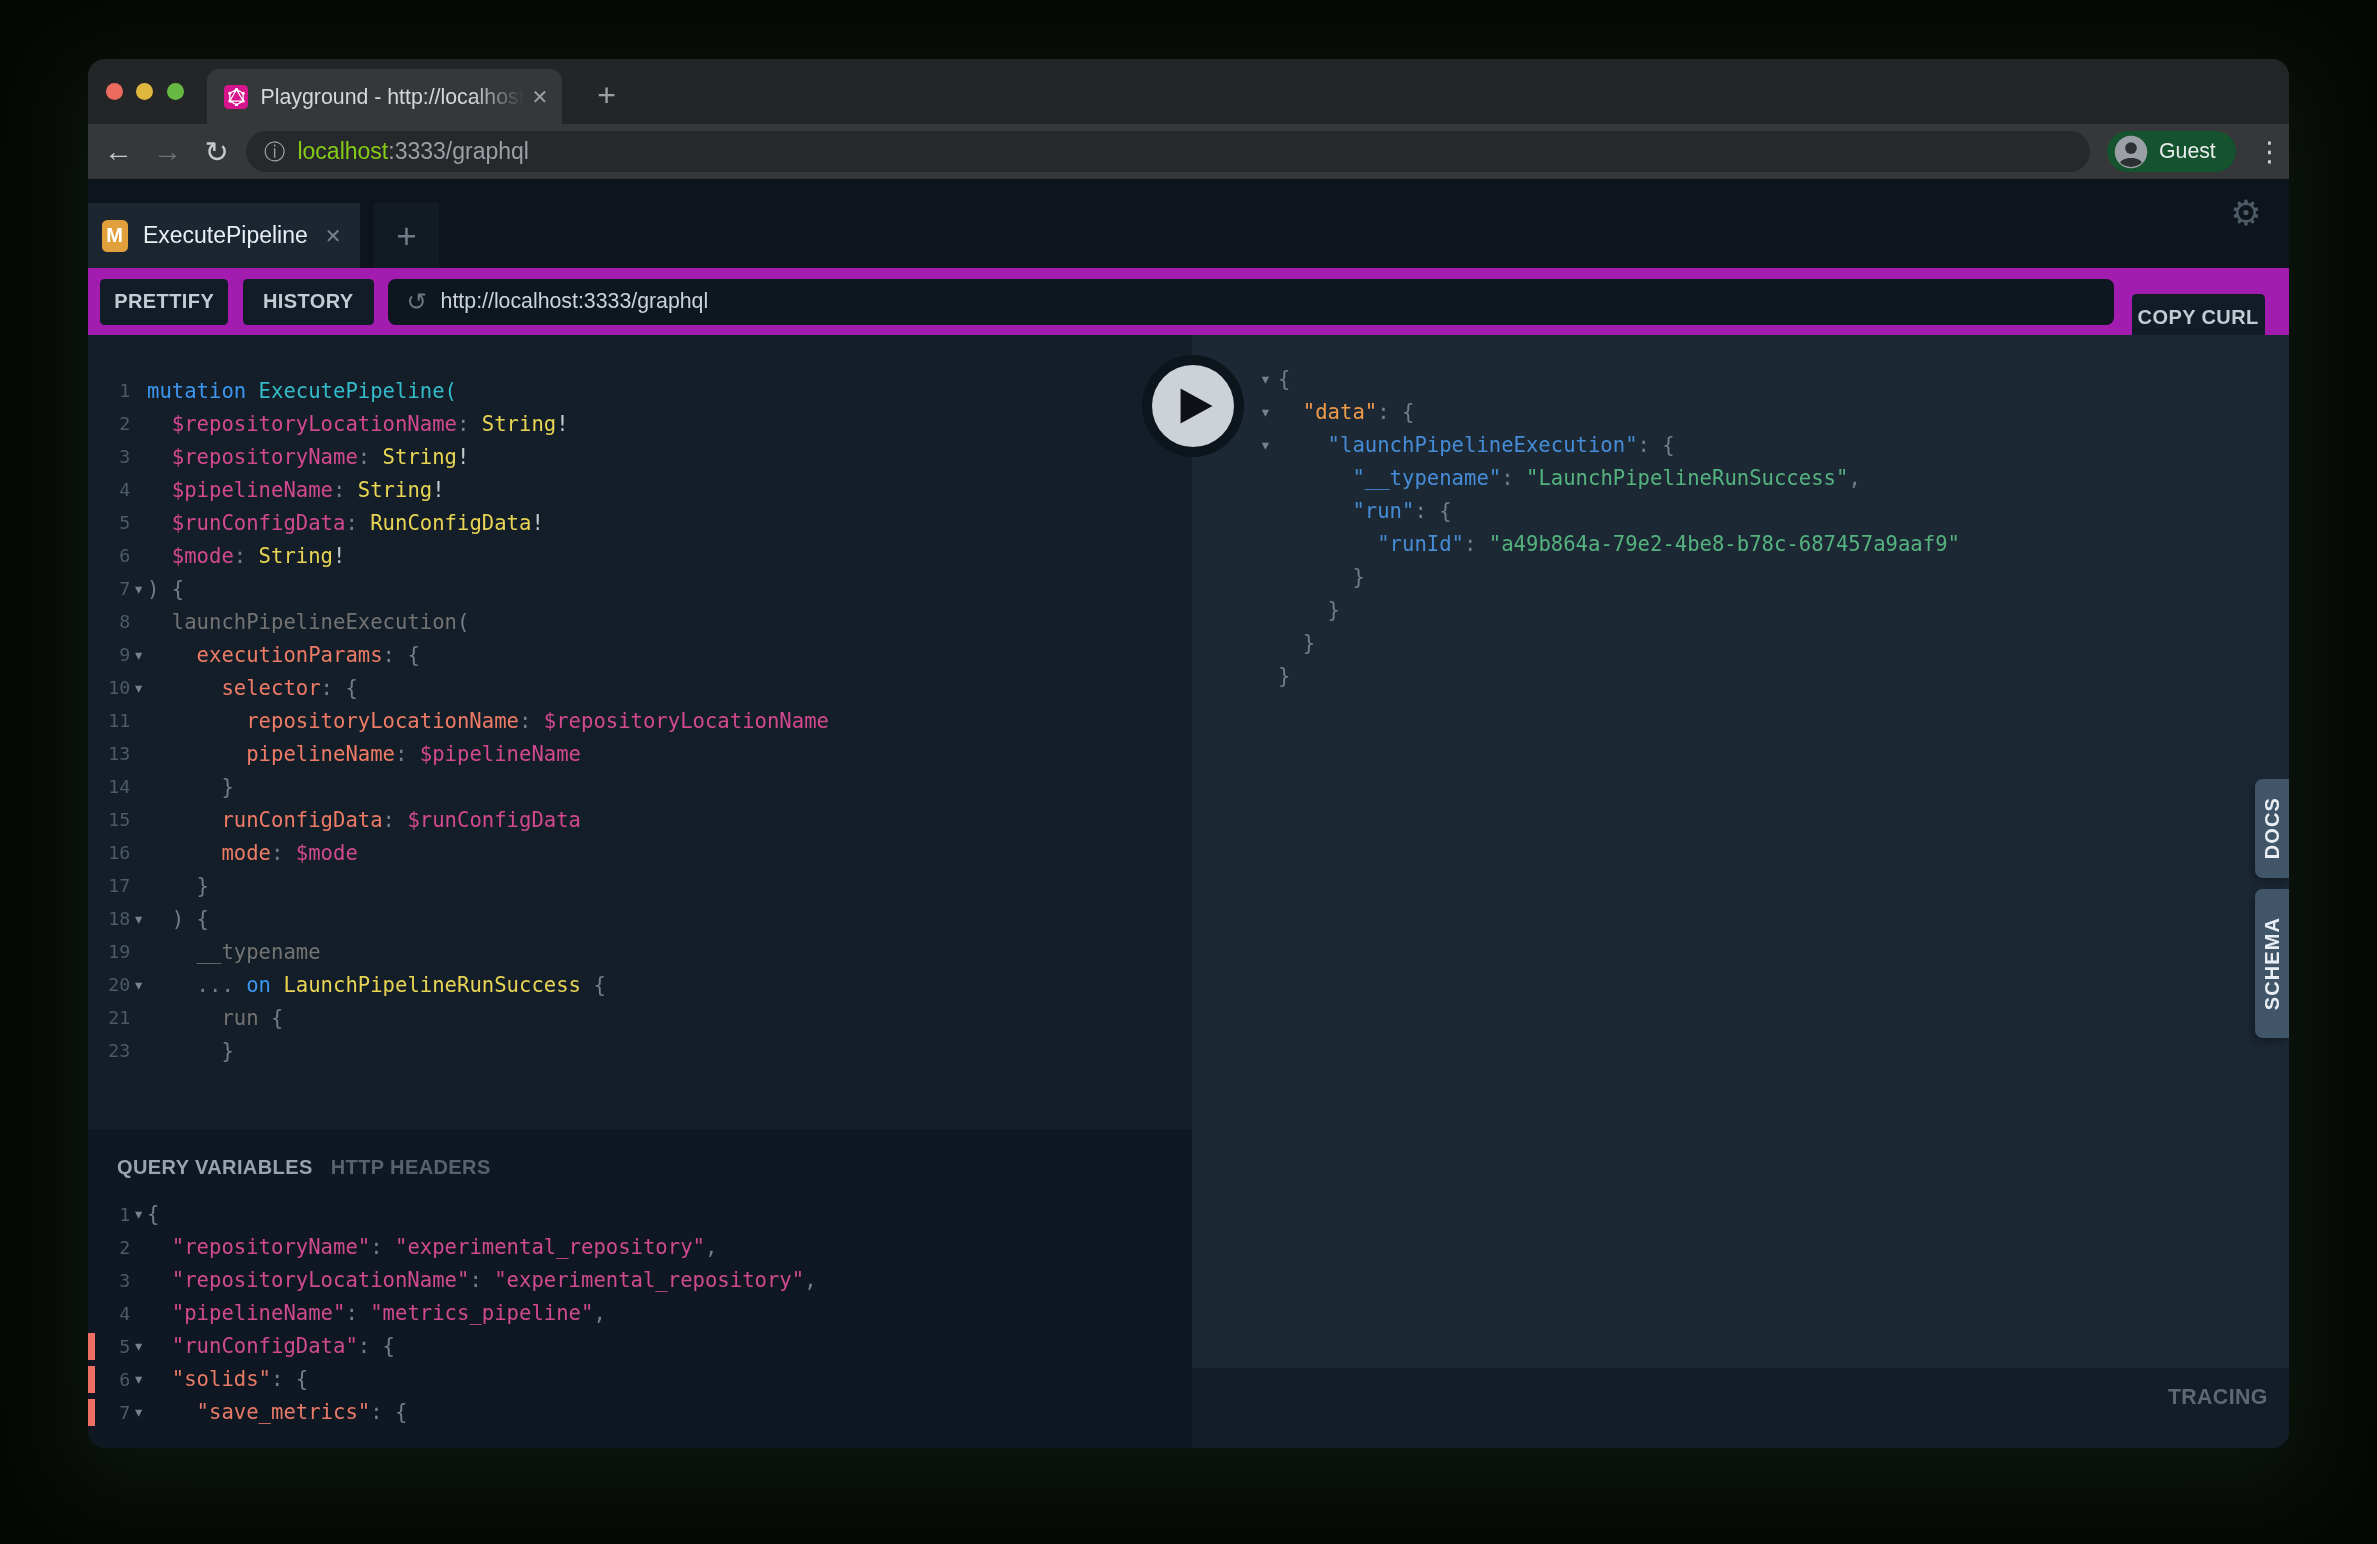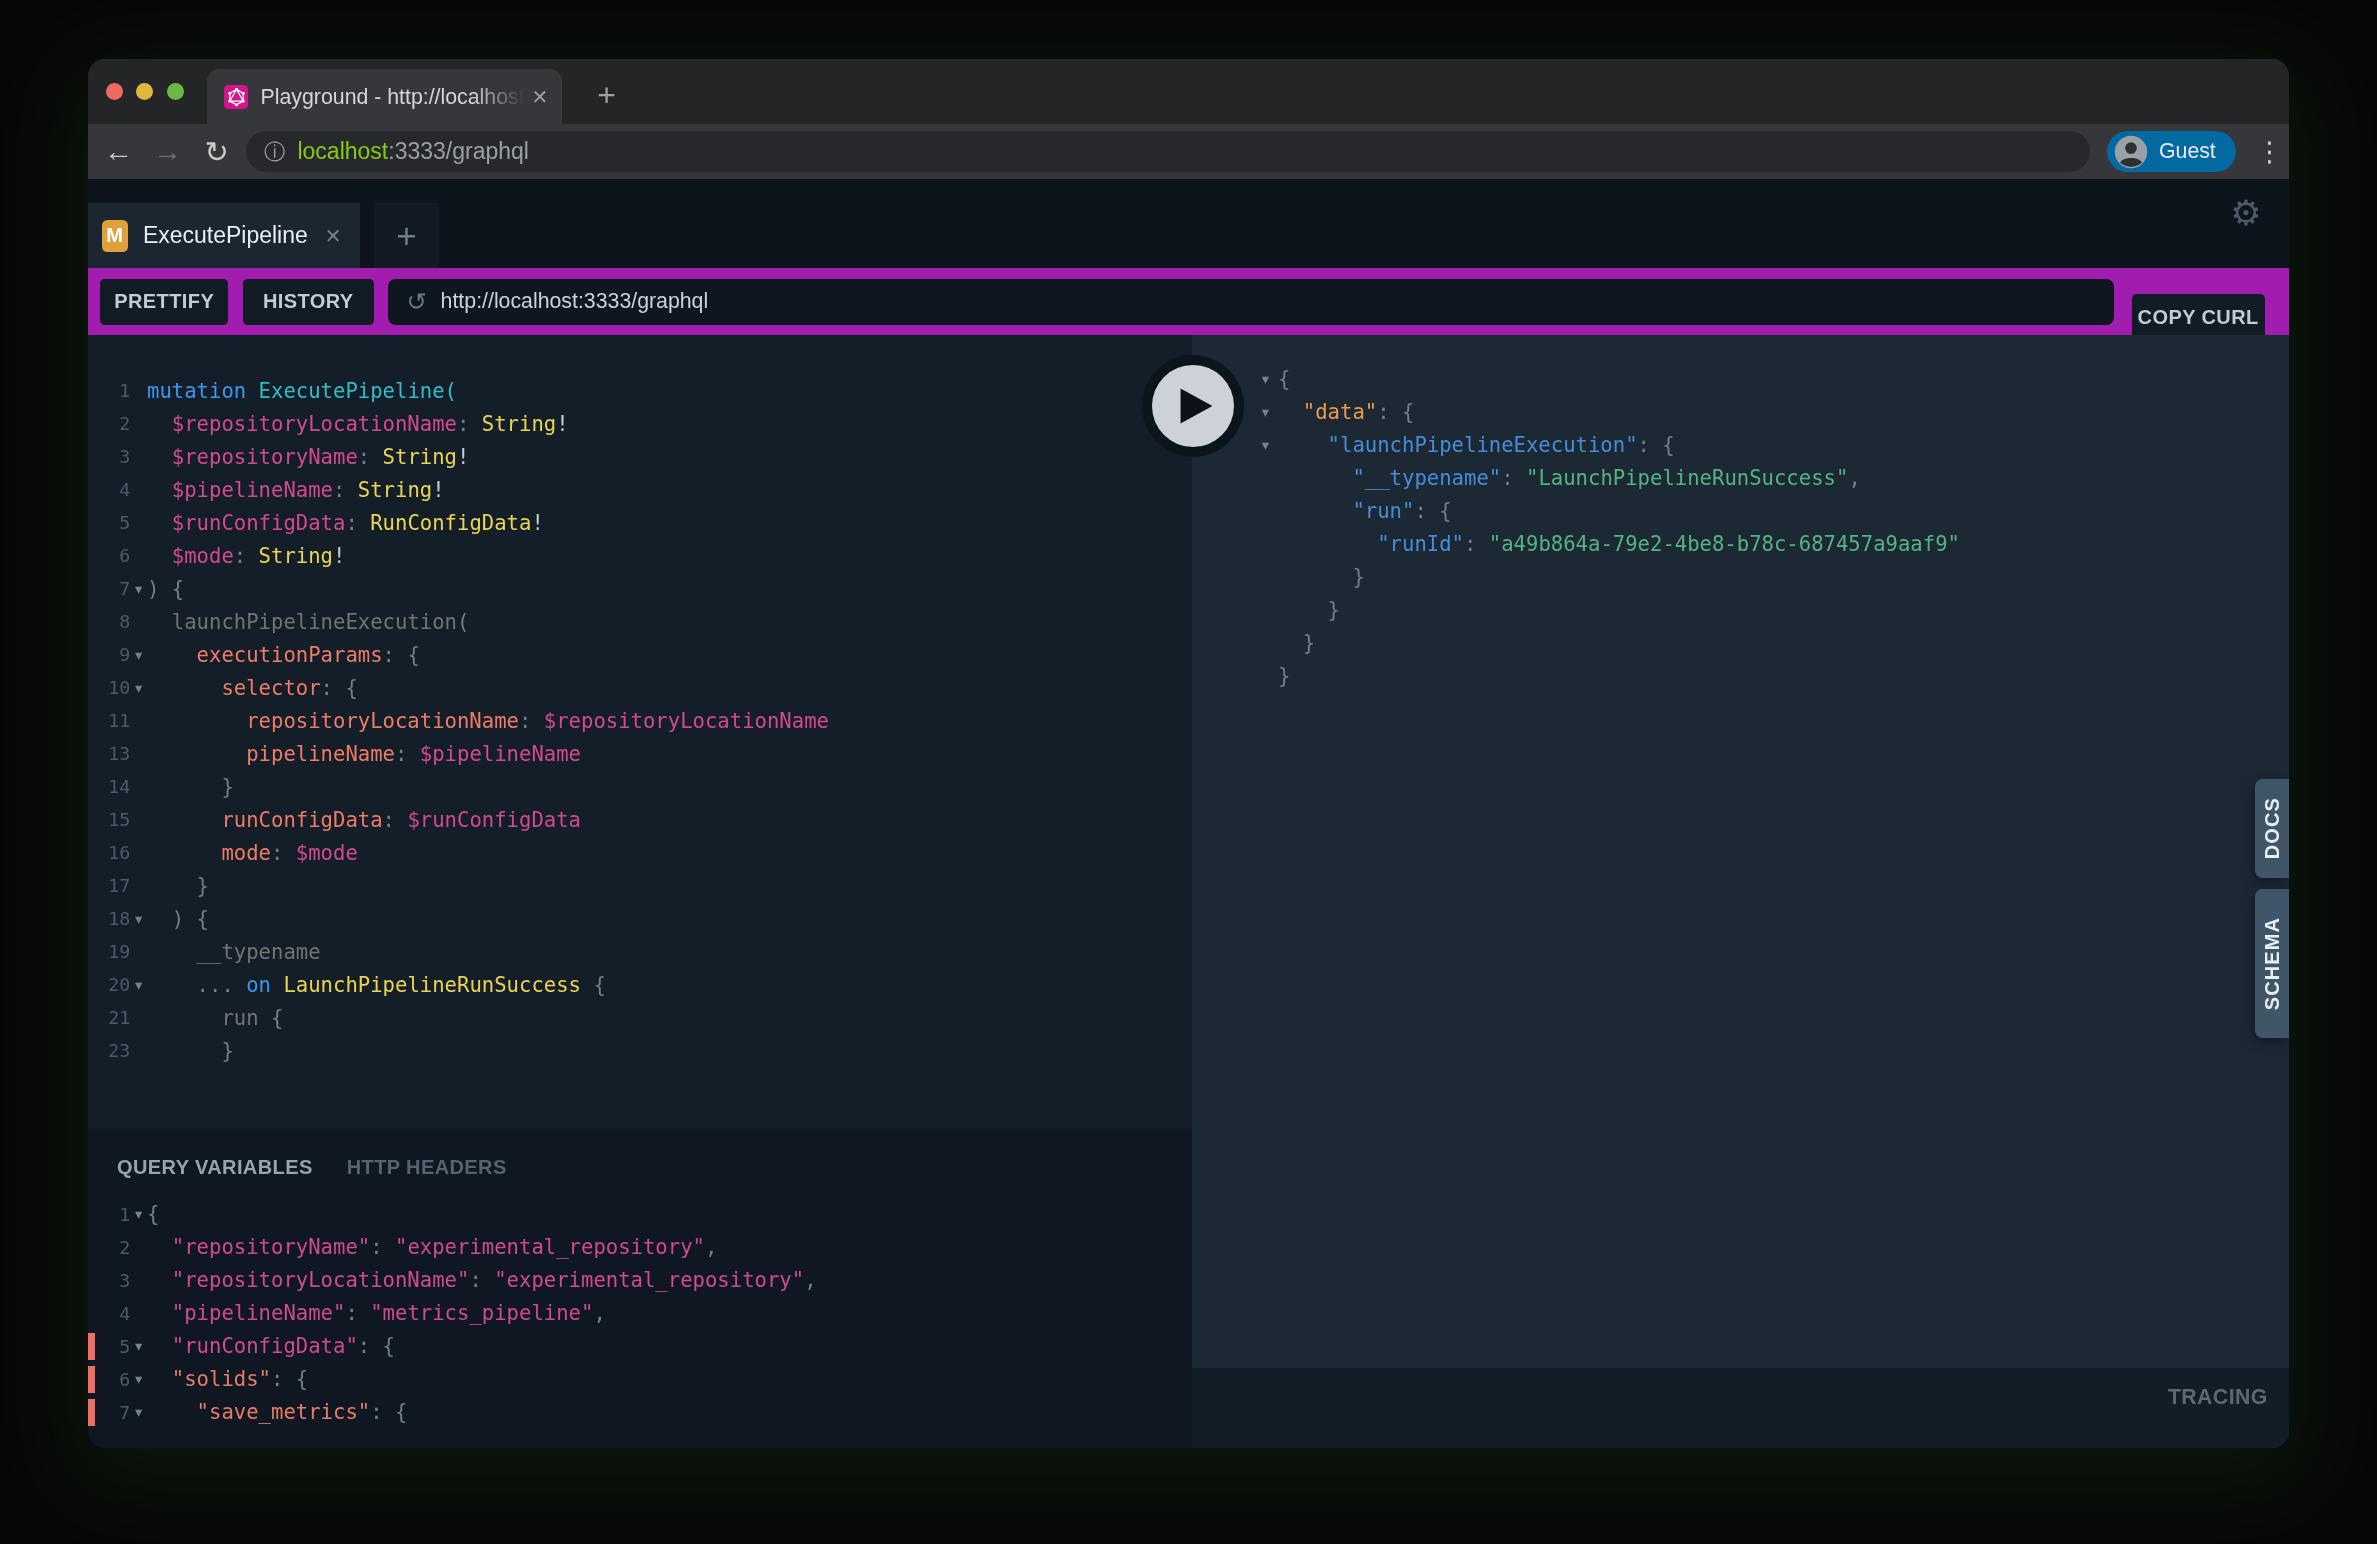--- a/index.html
+++ b/index.html
@@ -27,21 +27,21 @@
     color:#9da0a3;font-size:32px;display:flex;align-items:center;justify-content:center;}
 
   .chrome-toolbar{height:55px;background:#35373a;position:relative;flex:none;display:flex;align-items:center;}
   .nav-ic{font-size:29px;color:#c7c9cb;width:49px;text-align:center;flex:none;}
   .nav-ic.disabled{color:#6e7073;}
   .url-pill{margin-left:4.6px;width:1844px;height:41px;border-radius:20.6px;background:#26282b;
     display:flex;align-items:center;padding:0 18.3px;flex:none;}
   .info-ic{font-size:21.3px;color:#9aa0a6;margin-right:12.2px;}
   .url-text{font-size:23px;color:#9aa0a6;white-space:nowrap;}
   .url-text b{color:#84cc16;font-weight:normal;}
-  .guest-pill{margin-left:17px;height:41px;border-radius:20.6px;background:#0369a1;
+  .guest-pill{margin-left:17px;height:41px;border-radius:20.6px;background:#14532d;
     display:flex;align-items:center;padding:0 20px 0 7.6px;flex:none;}
   .guest-label{font-size:21.3px;color:#e8eaed;margin-left:10.7px;}
   .dots{font-size:27.4px;color:#cfd1d3;margin-left:20px;}
 
   
   .pg{flex:1;display:flex;flex-direction:column;background:#0d141c;}
   .pg-tabrow{height:89px;position:relative;flex:none;}
   .pg-tab{position:absolute;left:0;bottom:0;width:272px;height:65px;background:#1b2631;
     display:flex;align-items:center;padding:0 13.7px;}
   .m-badge{width:26px;height:32px;border-radius:5.3px;background:#e2a03c;color:#fff;
@@ -60,21 +60,21 @@
   .endpoint{margin-left:14.5px;width:1726px;height:46px;border-radius:7.6px;background:#0e161f;
     display:flex;align-items:center;padding:0 18.3px;flex:none;}
   .undo-ic{font-size:24.4px;color:#6b7680;margin-right:13.7px;}
   .endpoint-text{font-size:21.3px;color:#ccd4da;}
   .btn-curl{width:133px;position:absolute;right:24.4px;top:26px;}
 
   .pg-main{flex:1;display:flex;position:relative;}
   .pane-left{width:1104px;flex:none;display:flex;flex-direction:column;}
   .editor{height:794px;background:#141e28;overflow:hidden;padding-top:39px;}
   .vars{flex:1;background:#0f1822;overflow:hidden;}
-  .vars-header{padding:27.4px 0 0 29px;display:flex;gap:34px;}
+  .vars-header{padding:27.4px 0 0 29px;display:flex;gap:18px;}
   .vars-tab{font-size:20px;font-weight:bold;letter-spacing:0.4px;}
   .vars-tab.active{color:#99a3ad;}
   .vars-tab.inactive{color:#57626e;}
   .vars-lines{margin-top:18.3px;}
 
   .pane-right{flex:1;display:flex;flex-direction:column;background:#1c2935;}
   .response{height:1033px;overflow:hidden;padding-top:27.4px;}
   .tracing-bar{flex:1;background:#131d27;display:flex;justify-content:flex-end;align-items:flex-start;
     padding:17px 21.3px 0 0;}
   .tracing-label{font-size:21.3px;font-weight:bold;color:#5d6872;letter-spacing:0.4px;}

